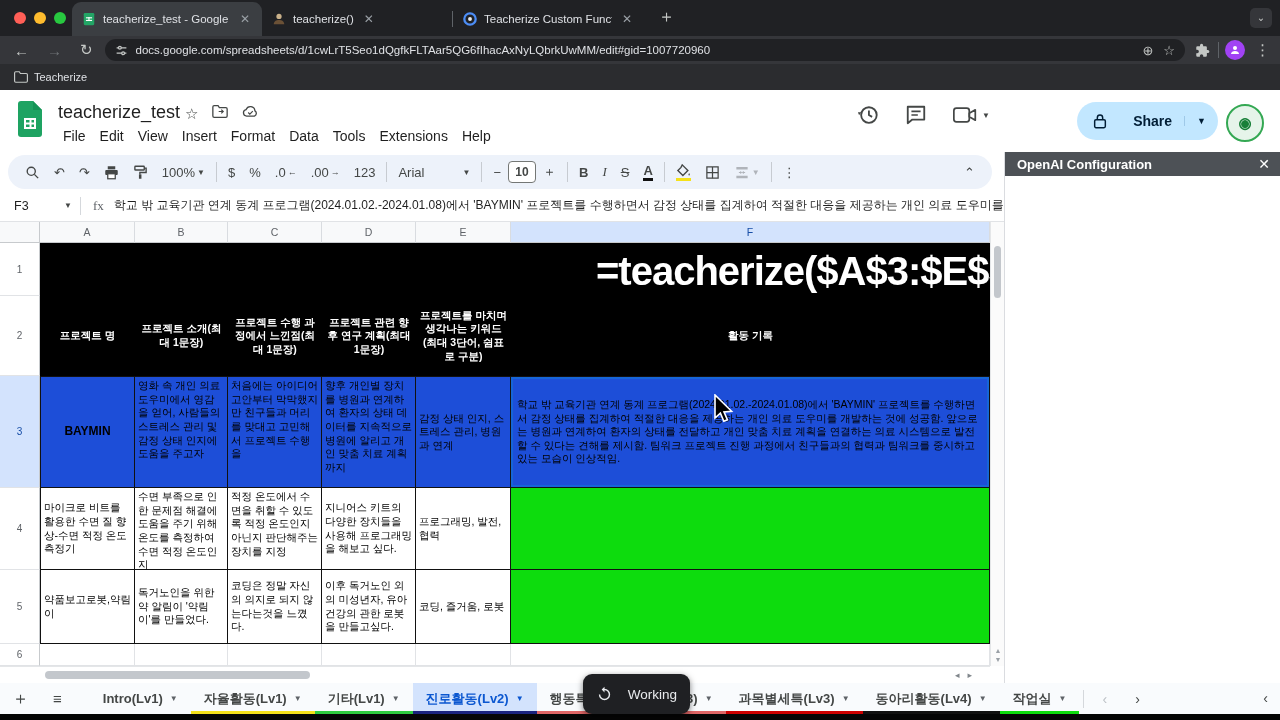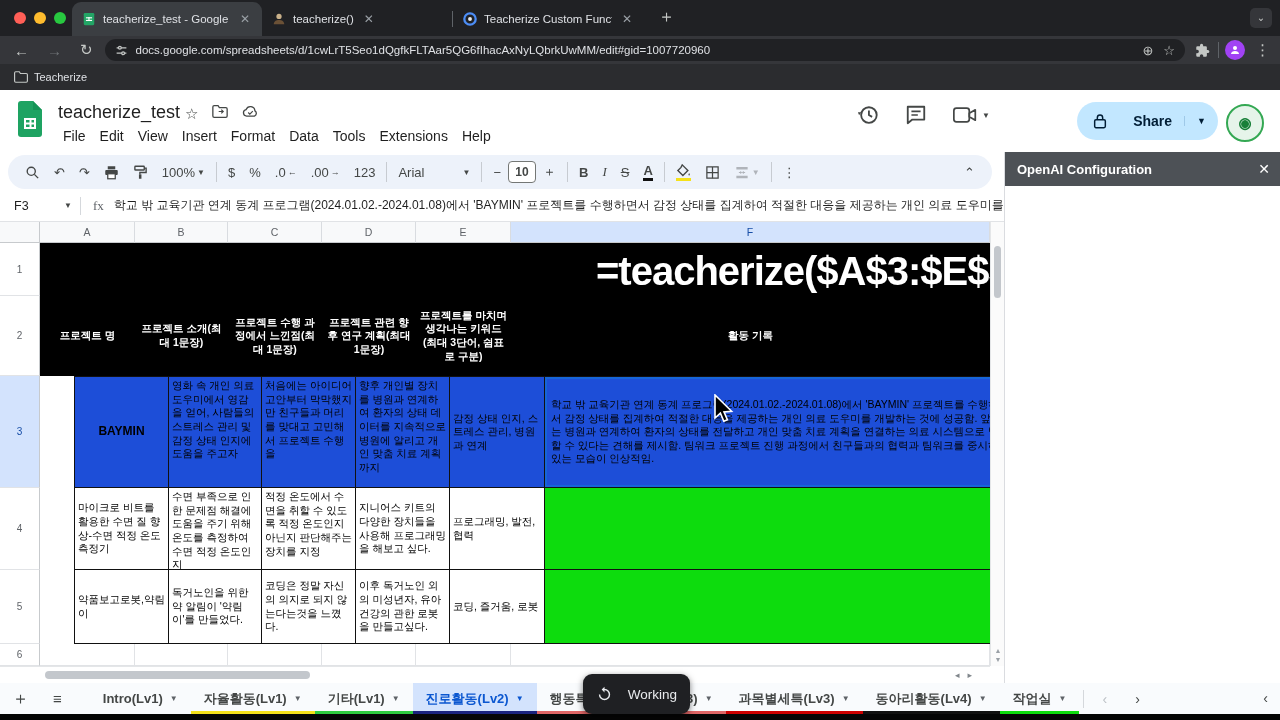--- a/index.html
+++ b/index.html
@@ -84,21 +84,21 @@
     display:flex;align-items:center;justify-content:center;font-size:10.5px;color:#5f6368;}
   .corner{background:#f8f9fa;border-right:1px solid #c7cacd;border-bottom:1px solid #c7cacd;width:40px;box-sizing:border-box;}
   .hc.selcol{background:#d3e3fd;color:#174ea6;}
   .r1{height:53px;} .r2{height:80px;} .r3{height:112px;} .r4{height:82px;} .r5{height:74px;} .r6{height:22px;}
   .blackband{background:#000;}
   .formula-big{width:950px;box-sizing:border-box;overflow:hidden;white-space:nowrap;color:#fff;
     font-weight:bold;font-size:40px;letter-spacing:-1px;padding:6px 0 0 556px;}
   .hdrcell{display:flex;align-items:center;justify-content:center;text-align:center;color:#fff;
     font-weight:bold;font-size:10.5px;line-height:1.3;padding:2px 4px;}
   .dcell{border-right:1px solid #111;border-bottom:1px solid #111;}
-  .dleft{border-left:1px solid #111;margin-left:34px;}
+  .dleft{border-left:1px solid #111;}
   .ylw{background:#1d4ed8;}
   .grn{background:#0ddc0d;}
   .vc{display:flex;align-items:center;} .cc{display:flex;align-items:center;justify-content:center;}
   .bold{font-weight:bold;font-size:12px;}
   .sel{box-shadow:inset 0 0 0 2px #1665d8;}
   .r6cell{border-right:1px solid #e1e3e6;border-bottom:1px solid #e1e3e6;background:#fff;}
 
   
   .vscroll{left:990px;top:222px;width:14px;height:444px;background:#fbfbfb;border-left:1px solid #e4e6e8;box-sizing:border-box;}
   .vthumb{position:absolute;left:3px;top:24px;width:7px;height:52px;border-radius:4px;background:#c3c7cc;}
@@ -117,21 +117,21 @@
   .stab.active{background:#d3e3fd;color:#0b57d0;font-weight:bold;}
   .stab.active .dd{color:#0b57d0;}
   .snav{color:#444746;font-size:14px;padding:0 14px;}
   .snav.dim{color:#bdc1c6;}
   .ssep{width:1px;height:18px;background:#d5d8dc;margin:0 4px;}
   .panel-collapse{position:absolute;right:12px;top:690px;color:#444746;font-size:14px;}
   .bottomstrip{left:0;top:714px;width:1280px;height:6px;background:#050505;}
 
   
   .panel{left:1004px;top:152px;width:276px;height:531px;background:#fff;border-left:1px solid #dadce0;box-sizing:border-box;}
-  .panelhdr{height:34px;background:#4d5156;display:flex;align-items:center;justify-content:space-between;
+  .panelhdr{height:24px;background:#4d5156;display:flex;align-items:center;justify-content:space-between;
     padding:0 10px 0 12px;color:#fff;font-size:13px;font-weight:bold;}
   .panelx{font-size:14px;font-weight:normal;}
 
   
   .toast{left:583px;top:674px;width:107px;height:40px;background:#1f2023;border-radius:9px;display:flex;
     align-items:center;justify-content:center;gap:15px;color:#e8eaed;font-size:13.5px;box-shadow:0 2px 6px rgba(0,0,0,.5);}
 </style>
 </head>
 <body>
 

